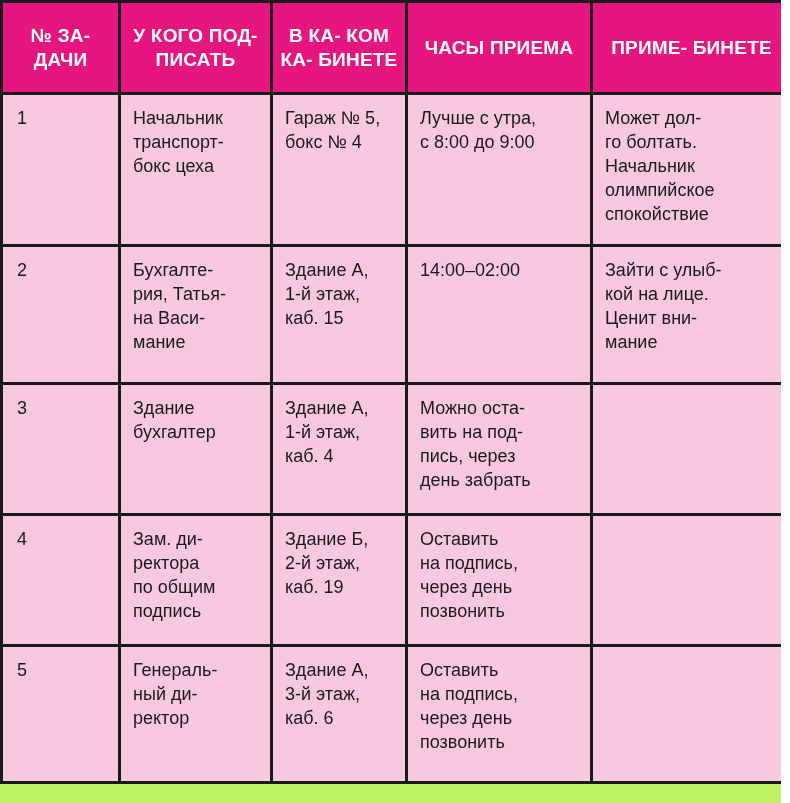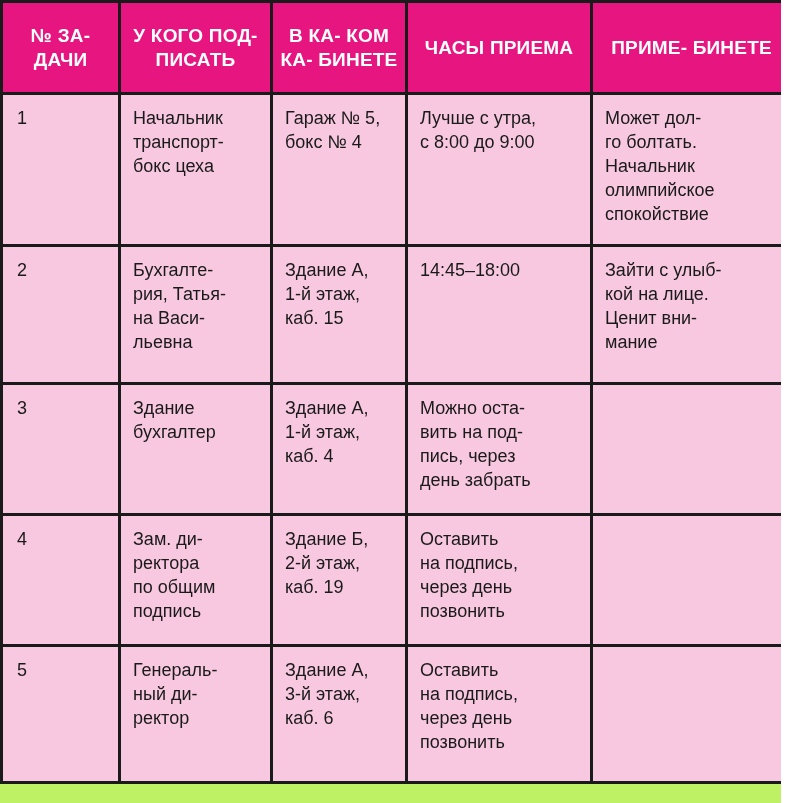--- a/index.html
+++ b/index.html
@@ -106,25 +106,25 @@
 го болтать.
 Начальник
 олимпийское
 спокойствие</td>
       </tr>
       <tr class="r1">
         <td class="num">2</td>
         <td>Бухгалте-
 рия, Татья-
 на Васи-
-льевна</td>
+мание</td>
         <td>Здание А,
 1-й этаж,
 каб. 15</td>
-        <td>14:45–18:00</td>
+        <td>14:00–02:00</td>
         <td>Зайти с улыб-
 кой на лице.
 Ценит вни-
 мание</td>
       </tr>
       <tr class="r2">
         <td class="num">3</td>
         <td>Здание
 бухгалтер</td>
         <td>Здание А,

